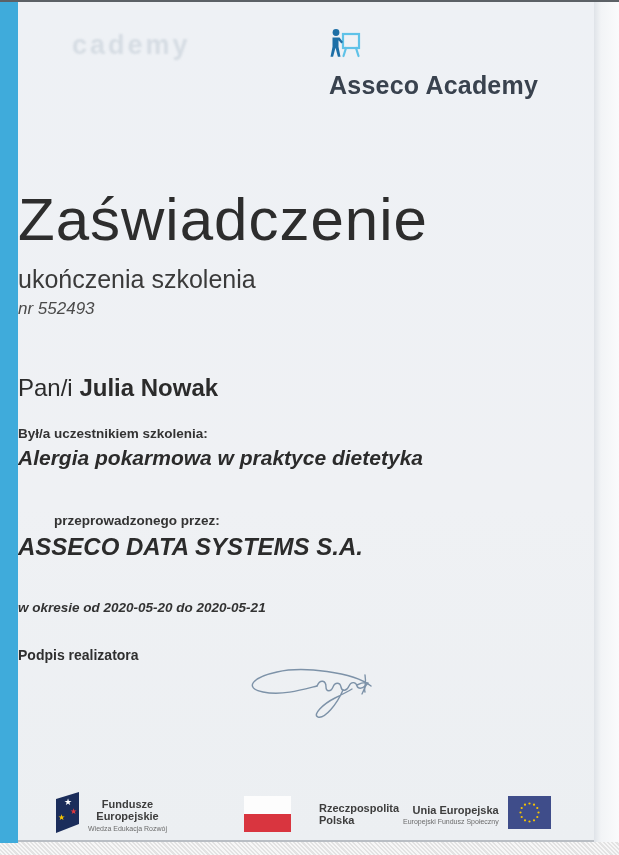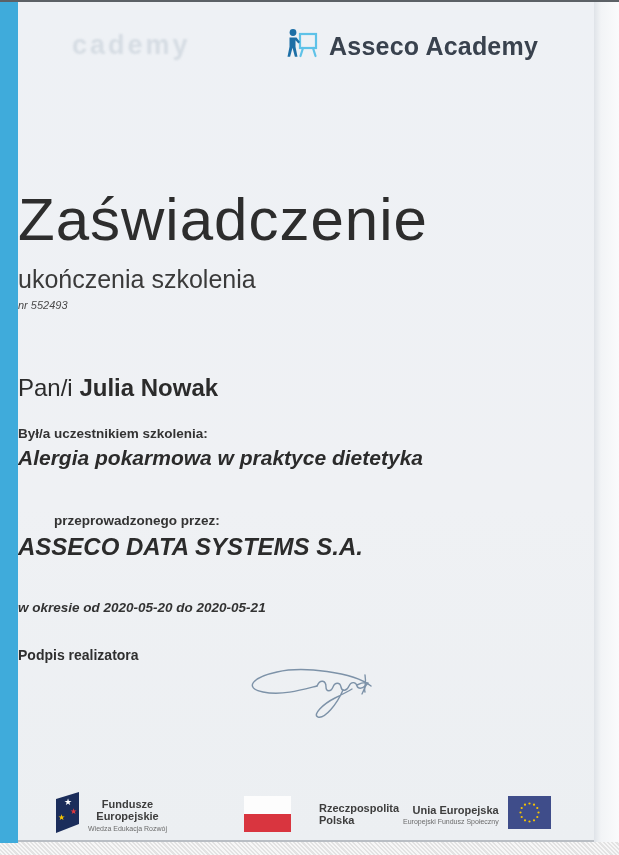--- a/index.html
+++ b/index.html
@@ -40,28 +40,28 @@
   
   .ghost{
     position:absolute;left:72px;top:28px;width:470px;
     font-size:27px;letter-spacing:3px;color:#cdd5dd;opacity:.75;
     filter:blur(1.2px);
     font-weight:bold;
   }
   
   .brand{
     position:absolute;top:26px;right:56px;
-    display:flex;align-items:center;gap:7px;
+    display:flex;gap:7px;flex-direction:column;
   }
   .brand-text{
     font-size:25px;font-weight:600;color:#39424e;letter-spacing:.2px;
   }
   .title{top:186px;font-size:60px;line-height:64px;font-weight:400;letter-spacing:1px;color:#2d2d2d;}
   .subtitle{top:263px;font-size:25px;color:#3a3a3a;}
-  .cert-nr{top:297px;font-size:11px;font-style:italic;color:#4a4a4a;}
+  .cert-nr{top:297px;font-size:17px;font-style:italic;color:#4a4a4a;}
   .recipient{top:372px;font-size:24px;color:#2b2b2b;}
   .recipient b{font-weight:bold;}
   .small-label{font-size:13.5px;font-weight:600;color:#333;}
   .participation{top:424px;}
   .course{top:444px;font-size:21px;font-weight:bold;font-style:italic;color:#2b2b2b;}
   .conducted{top:511px;margin-left:36px;}
   .organizer{top:531px;font-size:24px;font-weight:bold;font-style:italic;color:#2b2b2b;}
   .daterange{top:598px;font-size:13.5px;font-weight:600;font-style:italic;color:#333;}
   .sign-label{top:645px;font-size:14px;font-weight:bold;color:#2f2f2f;}
   .signature{position:absolute;left:213px;top:664px;width:150px;height:62px;}

